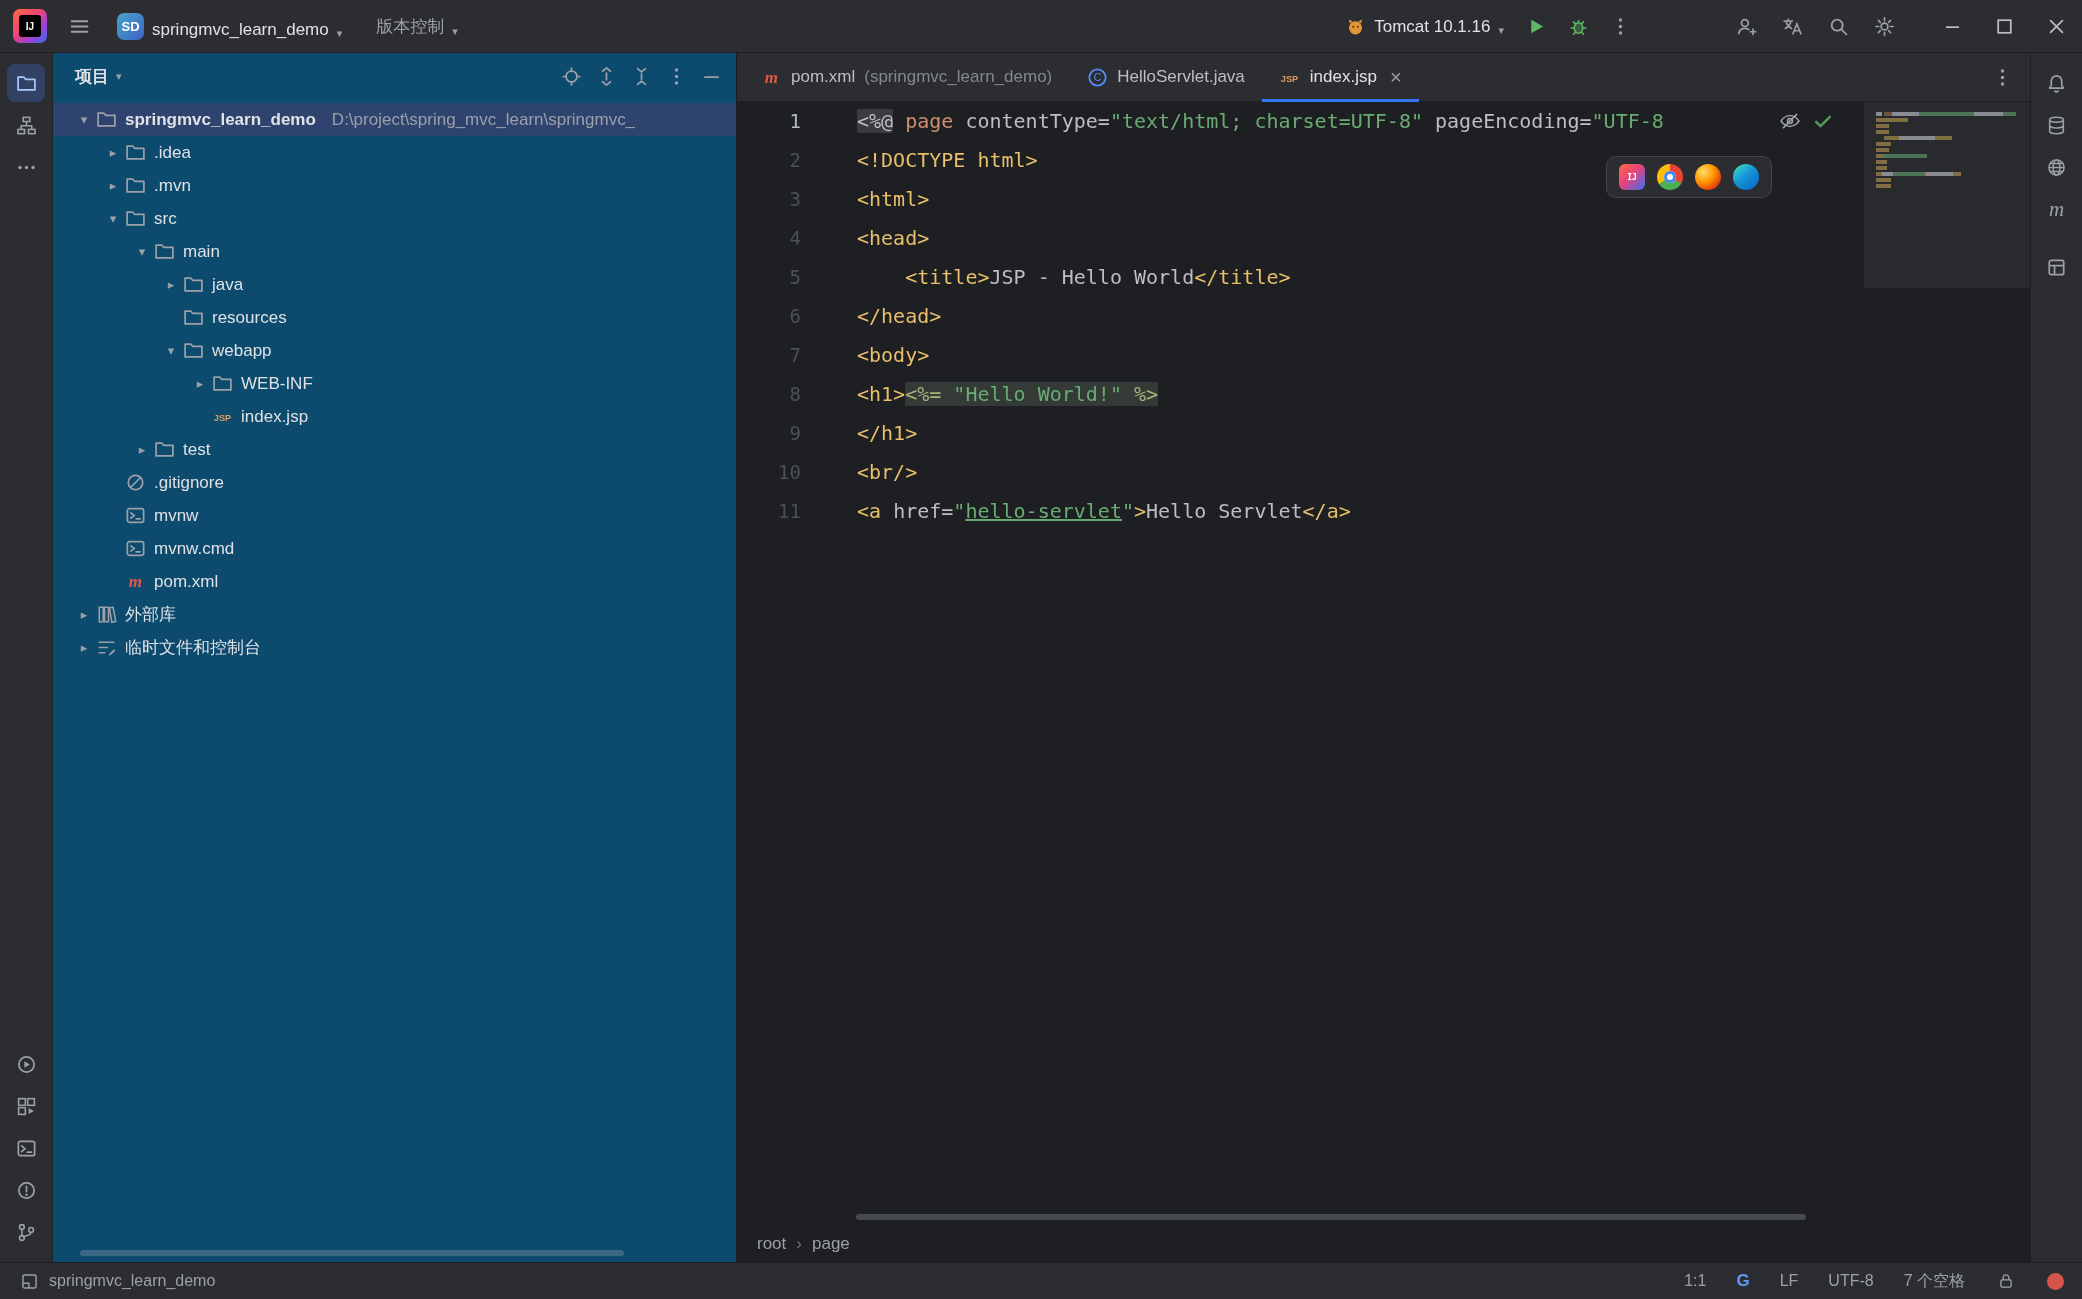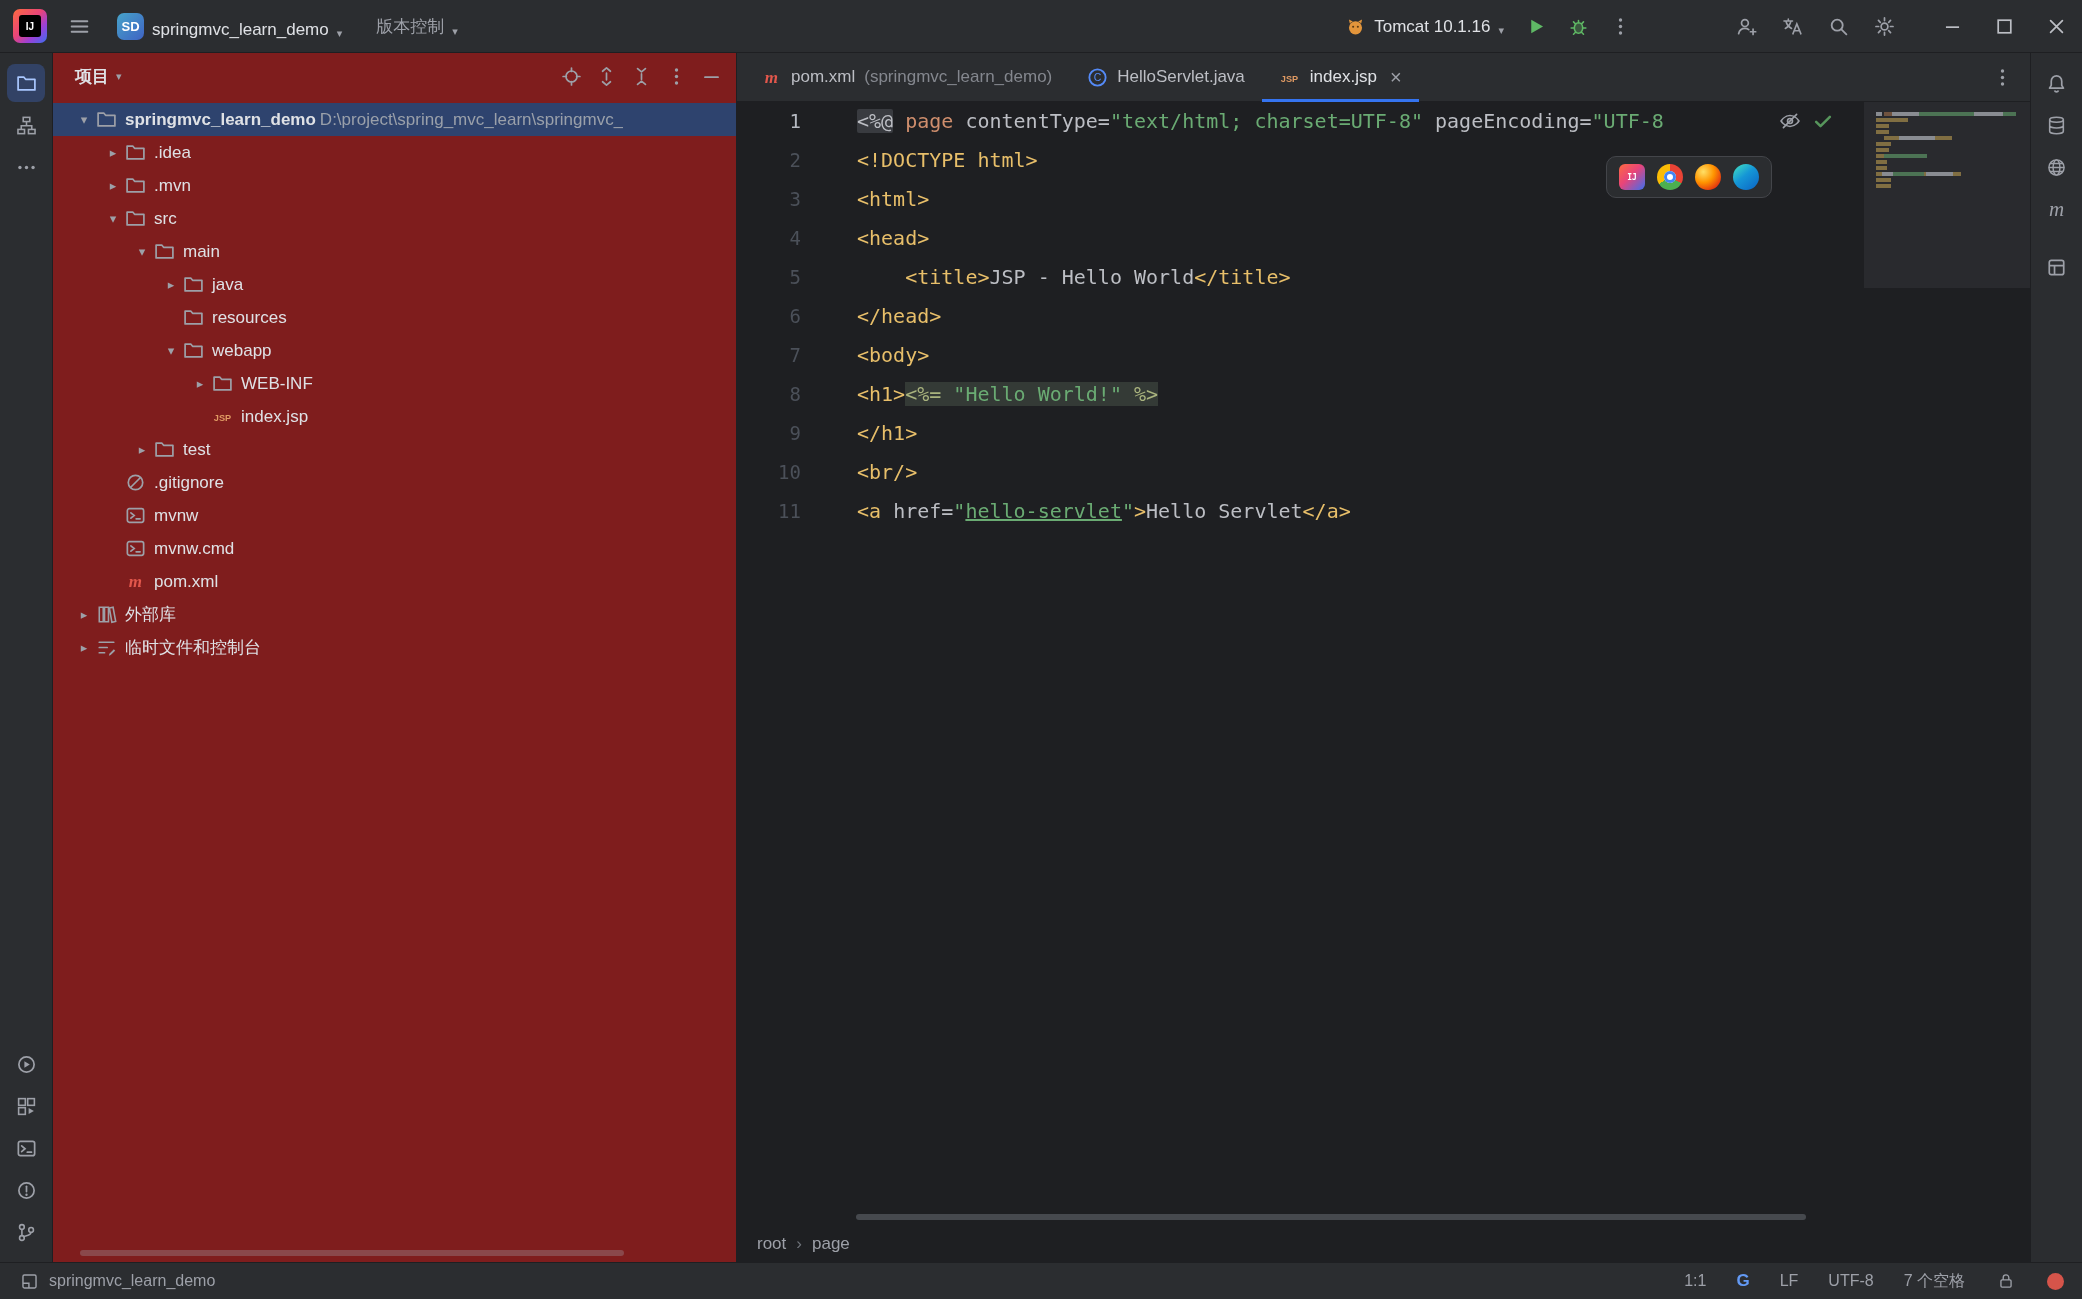--- a/index.html
+++ b/index.html
@@ -37,33 +37,33 @@
   .main{flex:1;display:flex;min-height:0}
   .stripe{background:#2b2d30;display:flex;flex-direction:column;align-items:center;padding:9px 0}
   .stripe-left{width:53px;flex:0 0 53px;border-right:1px solid #1e1f22}
   .stripe-right{width:52px;flex:0 0 52px;border-left:1px solid #1e1f22}
   .stripe .ibtn{width:38px;height:38px;margin:2px 0}
   .tool-active{background:rgba(64,106,200,.35);color:#a9c7ff}
   .stripe-spacer{flex:1}
   .mtool{font-family:"Liberation Serif",serif;font-style:italic;font-size:21px;color:#9da0a8}
 
   
-  .project-panel{width:684px;flex:0 0 684px;background:#7f1d1d;border-right:1px solid #1e1f22;
+  .project-panel{width:684px;flex:0 0 684px;background:#0c4a6e;border-right:1px solid #1e1f22;
     display:flex;flex-direction:column;position:relative}
   .panel-header{height:46px;flex:0 0 46px;display:flex;align-items:center;padding:0 10px 0 22px;font-size:17px}
   .panel-title{display:flex;align-items:center;gap:7px;font-weight:bold}
   .panel-actions{margin-left:auto;display:flex;align-items:center;gap:5px}
   .tree{flex:1;overflow:hidden;font-size:17px;padding-top:4px}
   .tree-row{height:33px;display:flex;align-items:center;white-space:nowrap;overflow:hidden}
   .tree-row.selected{background:#2e436e}
   .chev{width:22px;flex:0 0 22px;display:inline-flex;justify-content:center;color:#9da0a8;font-size:13px}
   .tree-row .icn{margin-right:8px;color:#9da0a8}
   .t-label{color:#dfe1e5}
   .t-label.bold{font-weight:bold}
-  .t-path{color:#9aa0aa;margin-left:4px;overflow:hidden;white-space:nowrap}
+  .t-path{color:#9aa0aa;margin-left:16px;overflow:hidden;white-space:nowrap}
   .panel-hscroll{position:absolute;bottom:6px;left:27px;width:544px;height:6px;border-radius:3px;background:rgba(166,171,181,.30)}
 
   
   .editor-col{flex:1;min-width:0;display:flex;flex-direction:column;background:#1e1f22}
   .tabbar{height:49px;flex:0 0 49px;background:#2b2d30;border-bottom:1px solid #1e1f22;
     display:flex;align-items:stretch;padding-left:6px;position:relative}
   .tab{display:flex;align-items:center;gap:9px;padding:0 17px;font-size:17px;color:#9ea1a8;position:relative}
   .tab .tab-name{color:#bcbec4}
   .tab.active .tab-name{color:#dfe1e5}
   .tab.active::after{content:"";position:absolute;left:0;right:0;bottom:-1px;height:3px;background:#3574f0}

